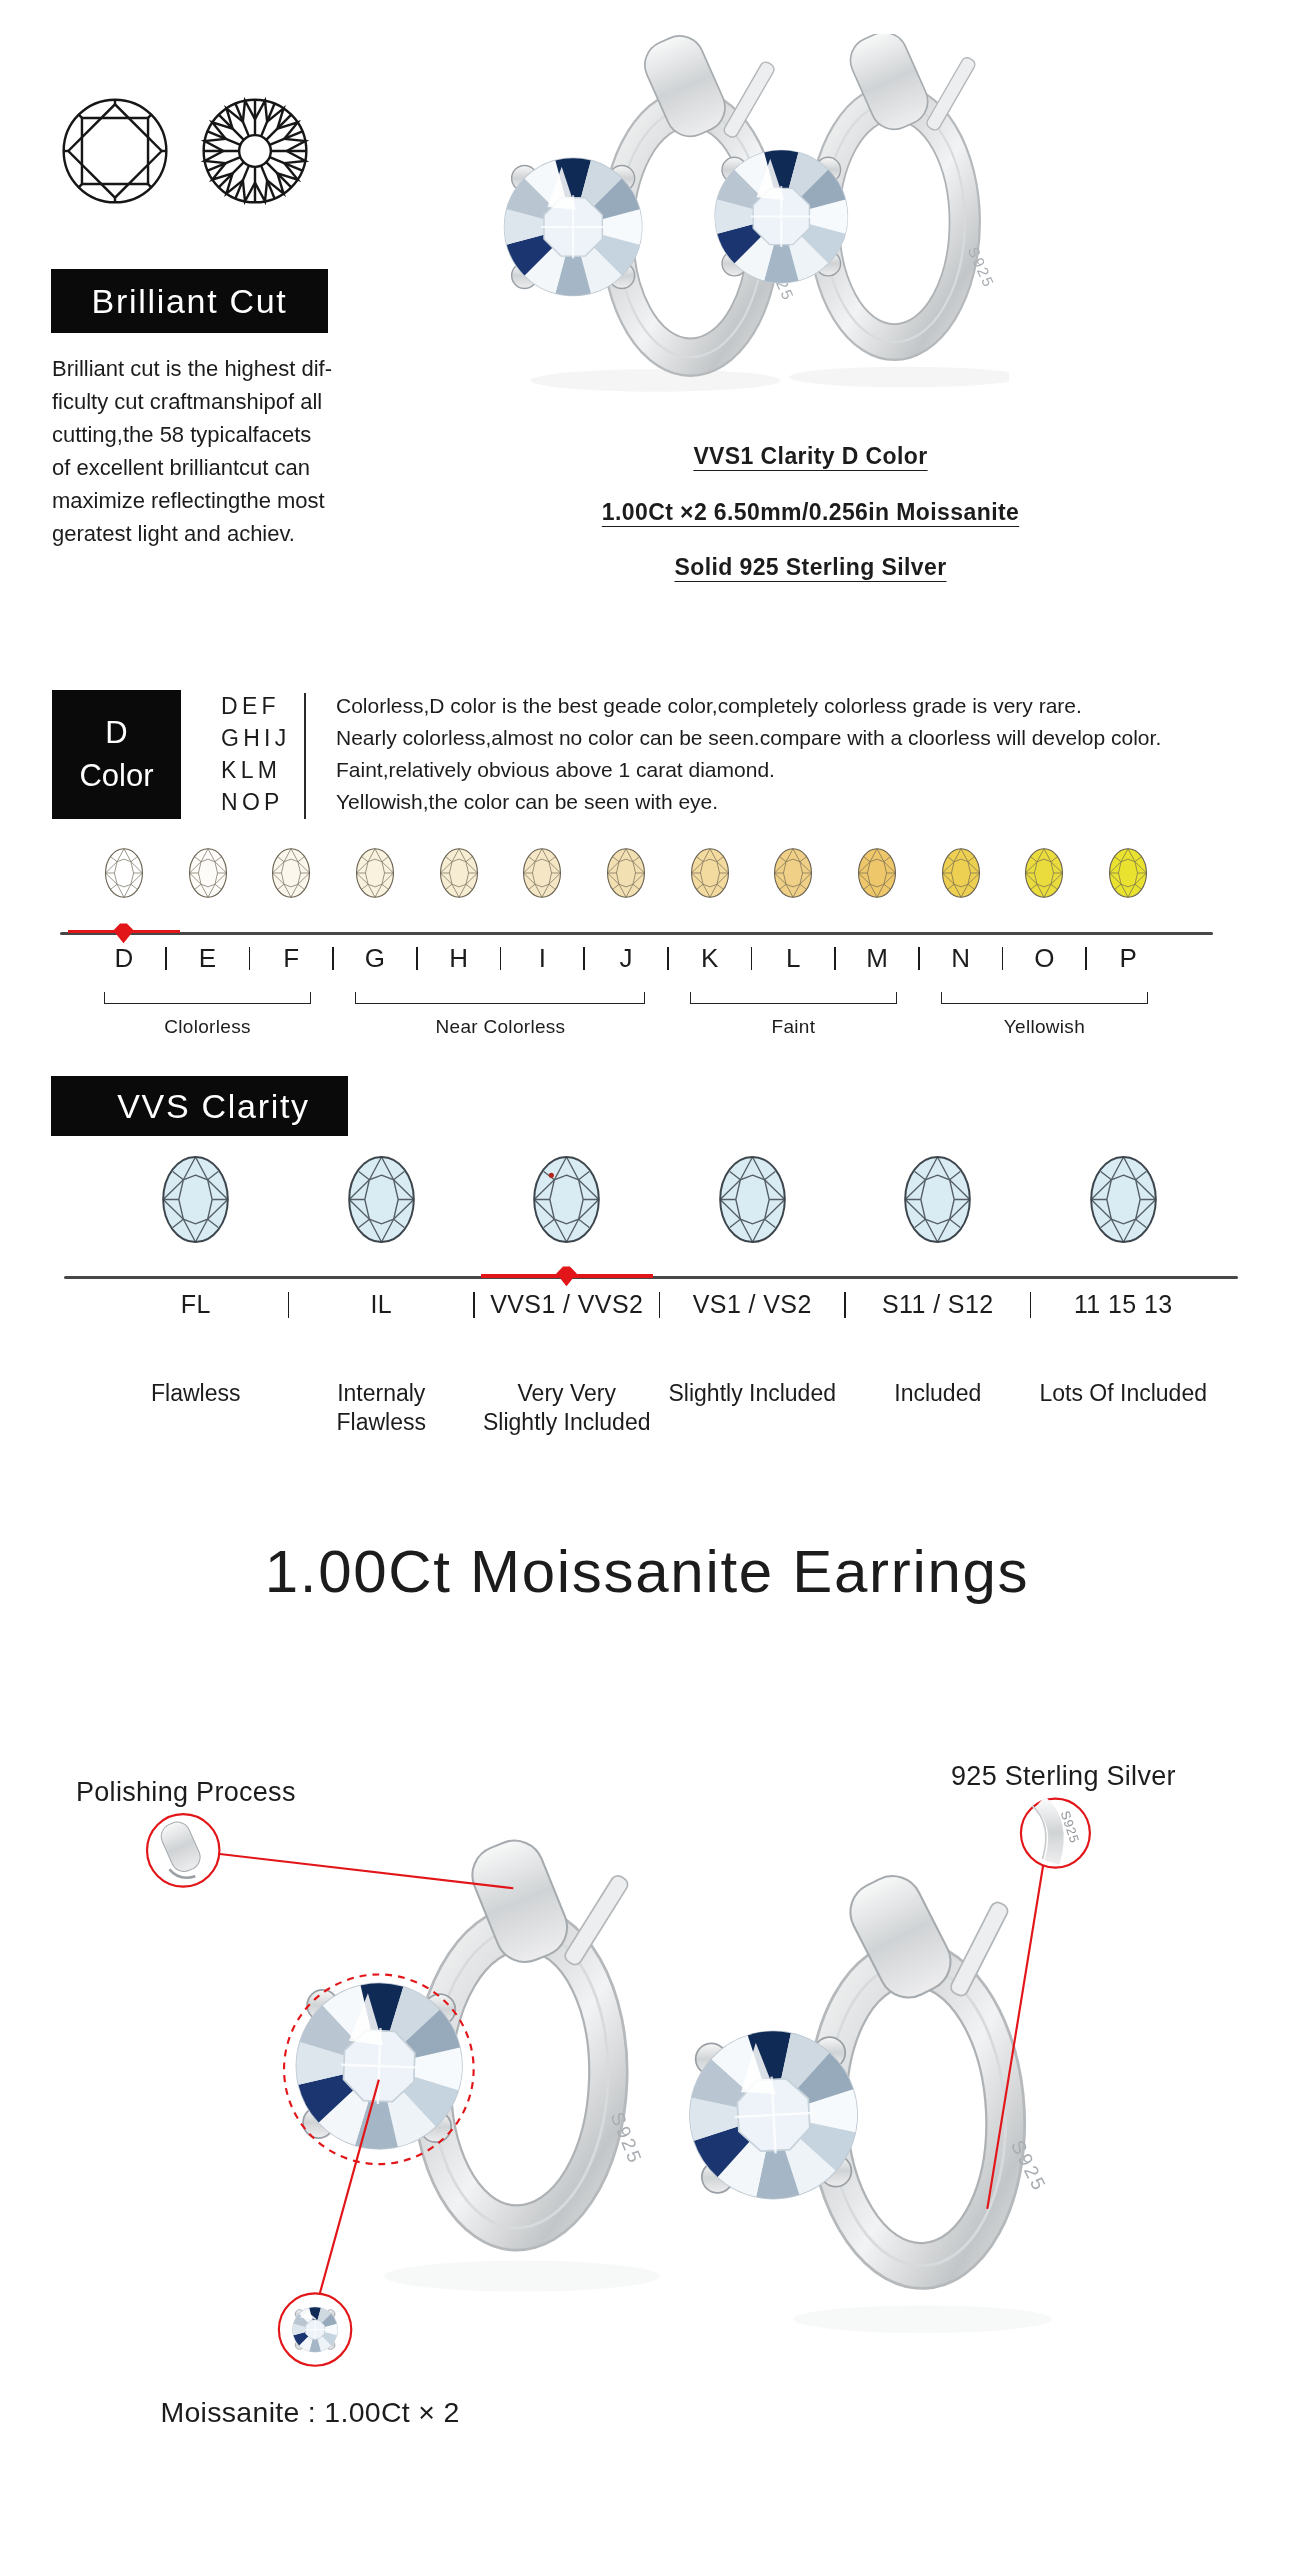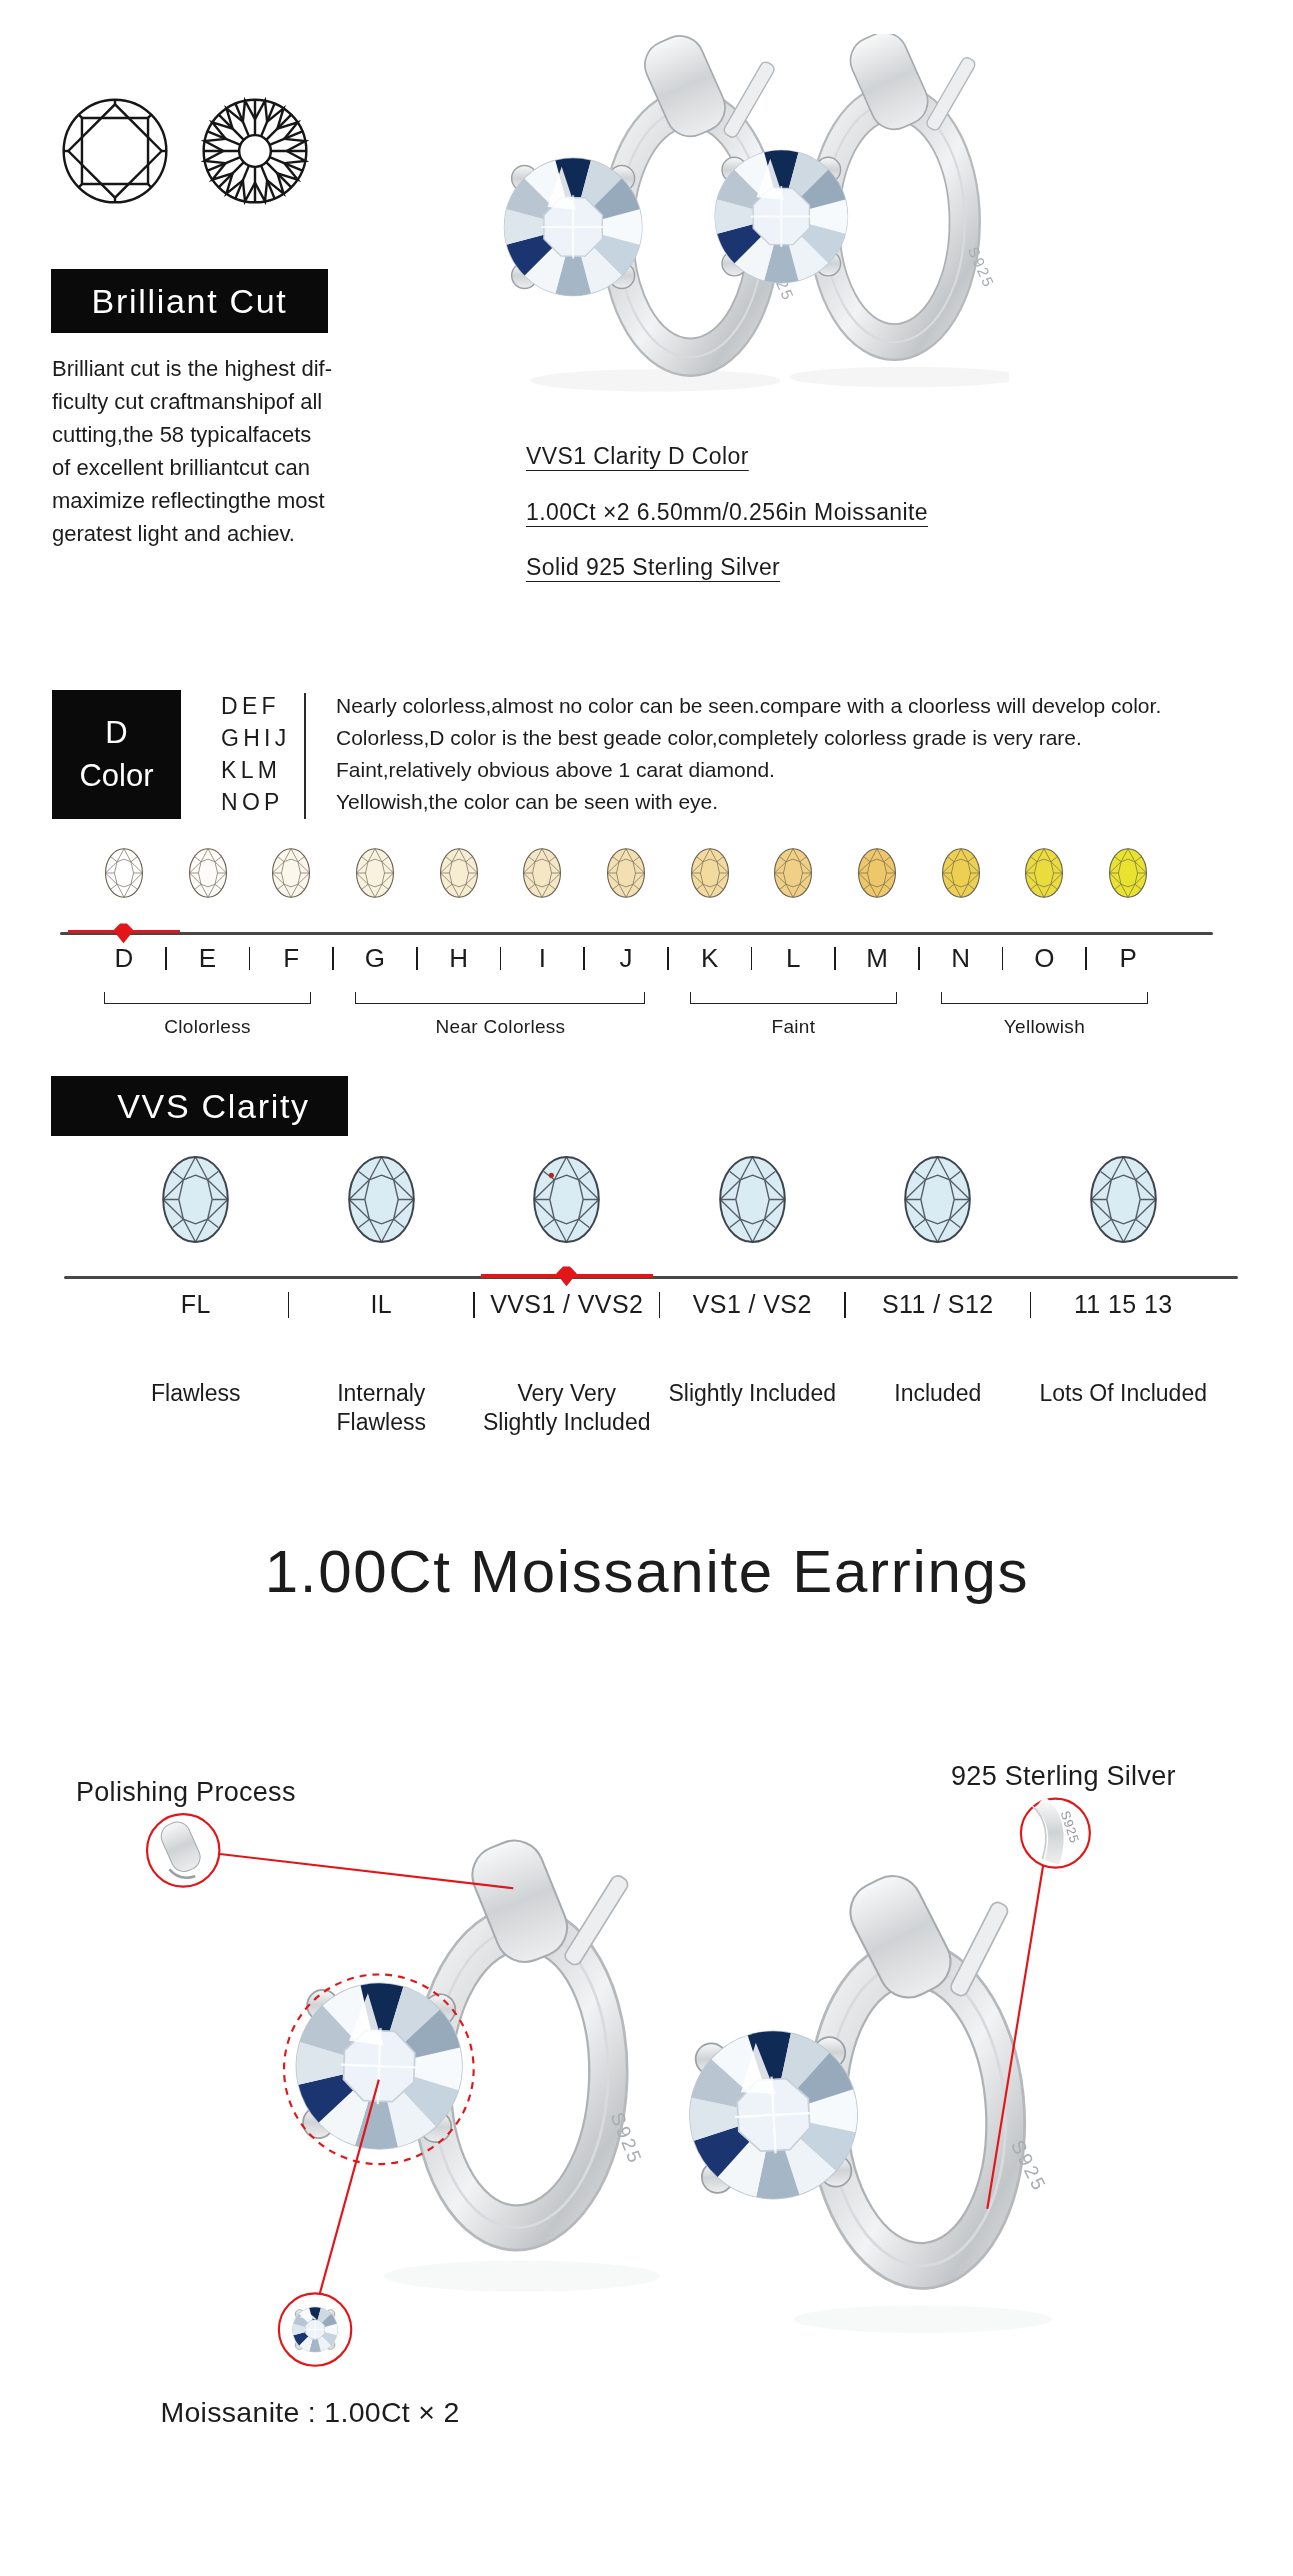--- a/index.html
+++ b/index.html
@@ -8,21 +8,21 @@
   .banner{position:absolute;background:#0a0a0a;color:#fff;display:flex;align-items:center;
           justify-content:center;letter-spacing:1.7px;font-weight:400;}
   .banner-brilliant{left:51px;top:269px;width:277px;height:64px;font-size:34px;}
   .banner-clarity{left:51px;top:1076px;width:269px;height:60px;font-size:34px;padding-left:28px;}
   .cut-icons{position:absolute;left:59px;top:95px;display:flex;gap:28px;}
   .cut-icon svg{width:112px;height:112px;display:block;}
   .ln{fill:none;stroke:#161616;stroke-width:2.6;}
   .cut-desc{position:absolute;left:52px;top:352px;width:310px;font-size:22px;line-height:33px;}
   .cut-desc div{white-space:nowrap;}
   .photo-top{position:absolute;left:354px;top:34px;width:655px;height:362px;}
-  .specs{position:absolute;left:526px;top:443px;width:569px;text-align:left;}
+  .specs{position:absolute;left:526px;top:443px;width:569px;text-align:center;font-weight:bold;}
   .specs .spec{font-size:23px;margin-bottom:28.5px;letter-spacing:0.4px;text-decoration:underline;
                text-underline-offset:6px;text-decoration-thickness:1.3px;}
   .dcolor-box{position:absolute;left:52px;top:690px;width:129px;height:129px;background:#0a0a0a;
               color:#fff;display:flex;flex-direction:column;align-items:center;justify-content:center;
               gap:7px;font-size:31px;}
   .dcolor-grades{position:absolute;left:221px;top:690px;}
   .dcolor-grades .g{height:32px;display:flex;align-items:center;font-size:23px;letter-spacing:4.3px;}
   .dcolor-divider{position:absolute;left:304px;top:693px;width:1.7px;height:126px;background:#2a2a2a;}
   .dcolor-descs{position:absolute;left:336px;top:690px;}
   .dcolor-descs .d{height:32px;display:flex;align-items:center;font-size:21px;white-space:nowrap;}
@@ -224,22 +224,22 @@
     <div>Color</div>
   </div>
   <div class="dcolor-grades" id="dcolor-grades">
       <div class="g">DEF</div>
       <div class="g">GHIJ</div>
       <div class="g">KLM</div>
       <div class="g">NOP</div>
     </div>
   <div class="dcolor-divider"></div>
   <div class="dcolor-descs" id="dcolor-descs">
+      <div class="d">Colorless,D color is the best geade color,completely colorless grade is very rare.</div>
       <div class="d">Nearly colorless,almost no color can be seen.compare with a cloorless will develop color.</div>
-      <div class="d">Colorless,D color is the best geade color,completely colorless grade is very rare.</div>
       <div class="d">Faint,relatively obvious above 1 carat diamond.</div>
       <div class="d">Yellowish,the color can be seen with eye.</div>
     </div>
 
   <div class="cscale">
     <div class="cscale-gems" id="cscale-gems">
         <div class="cell">
           <svg width="40" height="52" viewBox="0 0 46 60">
             <ellipse cx="23" cy="30" rx="21.3" ry="28" fill="#ffffff" stroke="#6b6353" stroke-width="1.3"></ellipse>
             <g fill="none" stroke="#6b6353" stroke-width="0.9" opacity="0.85">

